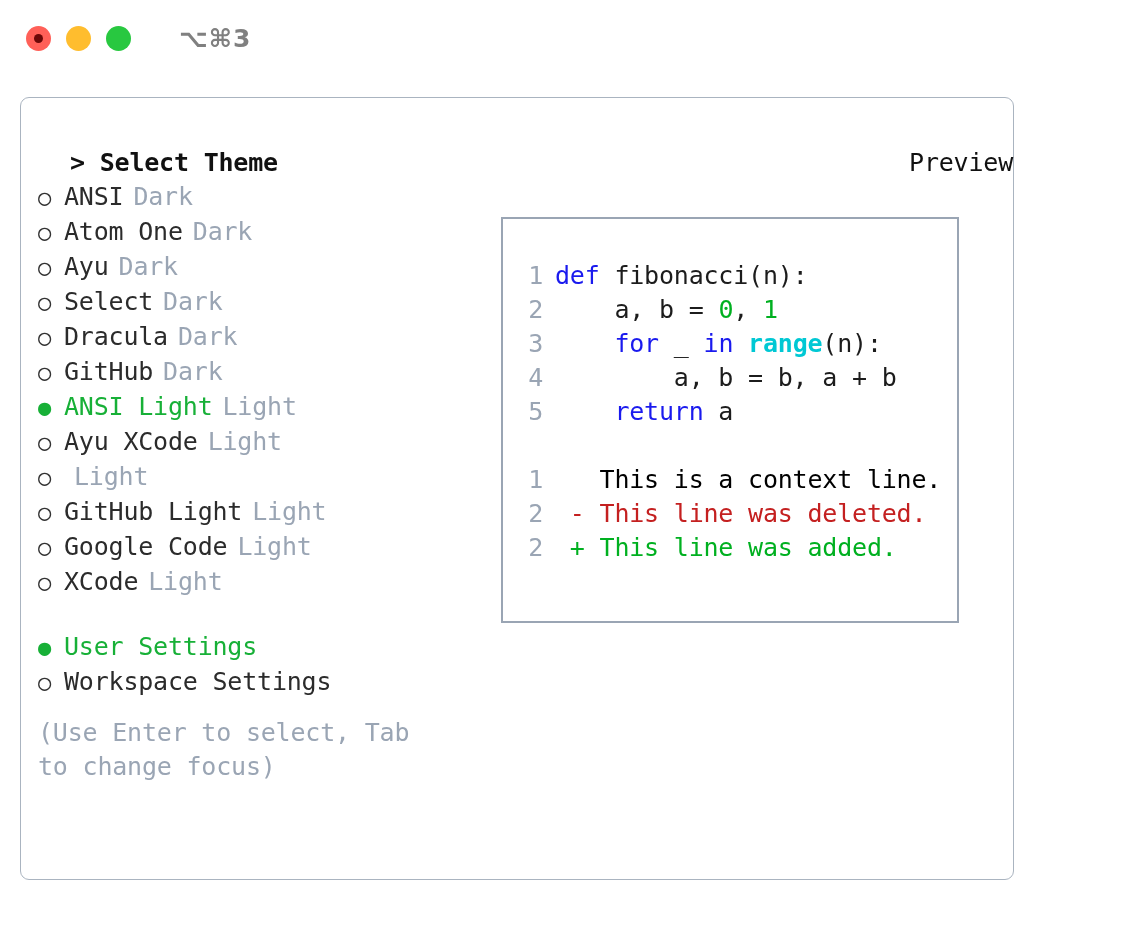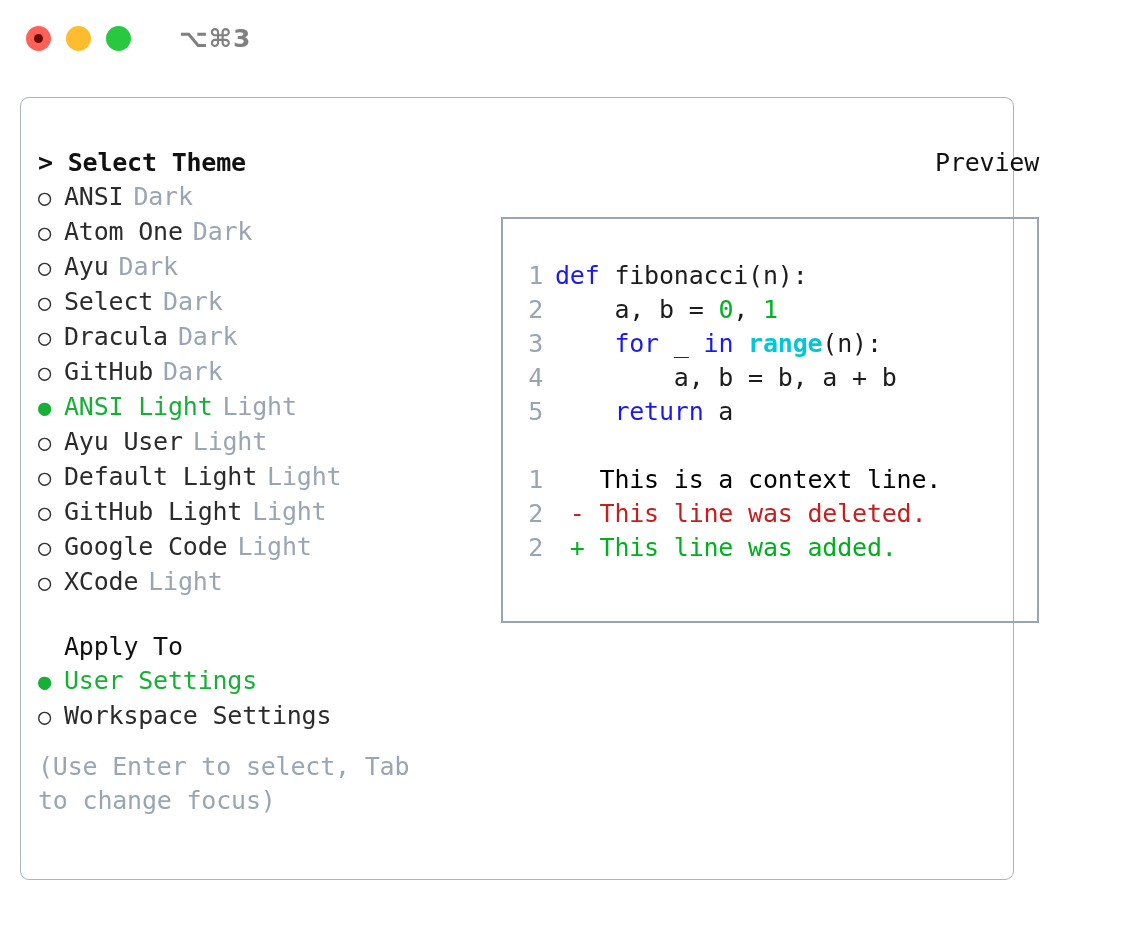--- a/index.html
+++ b/index.html
@@ -91,20 +91,21 @@
   }
 
   
   .list-header {
     font-size: 25px;
     font-weight: 700;
     color: #111111;
     line-height: 34px;
     white-space: pre;
     letter-spacing: -0.2px;
+    margin-left: 32px;
   }
   .opt-row {
     display: flex;
     align-items: baseline;
     line-height: 34px;
     font-size: 25px;
     white-space: pre;
     letter-spacing: -0.2px;
   }
   .bullet {
@@ -146,21 +147,21 @@
   
   #preview-title {
     font-size: 25px;
     color: #111111;
     line-height: 34px;
     letter-spacing: -0.2px;
     text-align: right;
   }
   #preview-box {
     margin-top: 37px;
-    width: 538px;
+    width: 458px;
     height: 406px;
     border: 2px solid #9aa5b4;
     box-sizing: border-box;
     padding: 40px 0 0 14px;
   }
   .code-line {
     font-size: 25px;
     line-height: 34px;
     white-space: pre;
     letter-spacing: -0.2px;
@@ -204,30 +205,29 @@
       <div class="list-header">&gt; Select Theme</div>
 
       <div id="theme-list">
           <div class="opt-row"><span class="bullet">○</span><span class="opt-label">ANSI</span><span class="opt-badge">Dark</span></div>
           <div class="opt-row"><span class="bullet">○</span><span class="opt-label">Atom One</span><span class="opt-badge">Dark</span></div>
           <div class="opt-row"><span class="bullet">○</span><span class="opt-label">Ayu</span><span class="opt-badge">Dark</span></div>
           <div class="opt-row"><span class="bullet">○</span><span class="opt-label">Select</span><span class="opt-badge">Dark</span></div>
           <div class="opt-row"><span class="bullet">○</span><span class="opt-label">Dracula</span><span class="opt-badge">Dark</span></div>
           <div class="opt-row"><span class="bullet">○</span><span class="opt-label">GitHub</span><span class="opt-badge">Dark</span></div>
           <div class="opt-row is-selected"><span class="bullet selected">●</span><span class="opt-label">ANSI Light</span><span class="opt-badge">Light</span></div>
-          <div class="opt-row"><span class="bullet">○</span><span class="opt-label">Ayu User</span><span class="opt-badge">Light</span></div>
-          <div class="opt-row"><span class="bullet">○</span><span class="opt-label">Default Light</span><span class="opt-badge">Light</span></div>
+          <div class="opt-row"><span class="bullet">○</span><span class="opt-label">Ayu XCode</span><span class="opt-badge">Light</span></div>
+          <div class="opt-row"><span class="bullet">○</span><span class="opt-badge">Light</span></div>
           <div class="opt-row"><span class="bullet">○</span><span class="opt-label">GitHub Light</span><span class="opt-badge">Light</span></div>
           <div class="opt-row"><span class="bullet">○</span><span class="opt-label">Google Code</span><span class="opt-badge">Light</span></div>
           <div class="opt-row"><span class="bullet">○</span><span class="opt-label">XCode</span><span class="opt-badge">Light</span></div>
         </div>
 
       <div class="section-gap"></div>
 
-      <div class="section-title">Apply To</div>
       <div id="apply-to-list">
           <div class="opt-row is-selected"><span class="bullet selected">●</span><span class="opt-label">User Settings</span></div>
           <div class="opt-row"><span class="bullet">○</span><span class="opt-label">Workspace Settings</span></div>
         </div>
 
       <div id="hint-text">(Use Enter to select, Tab to change focus)</div>
     </div>
 
     <div id="preview-column">
       <div id="preview-title">Preview</div>

